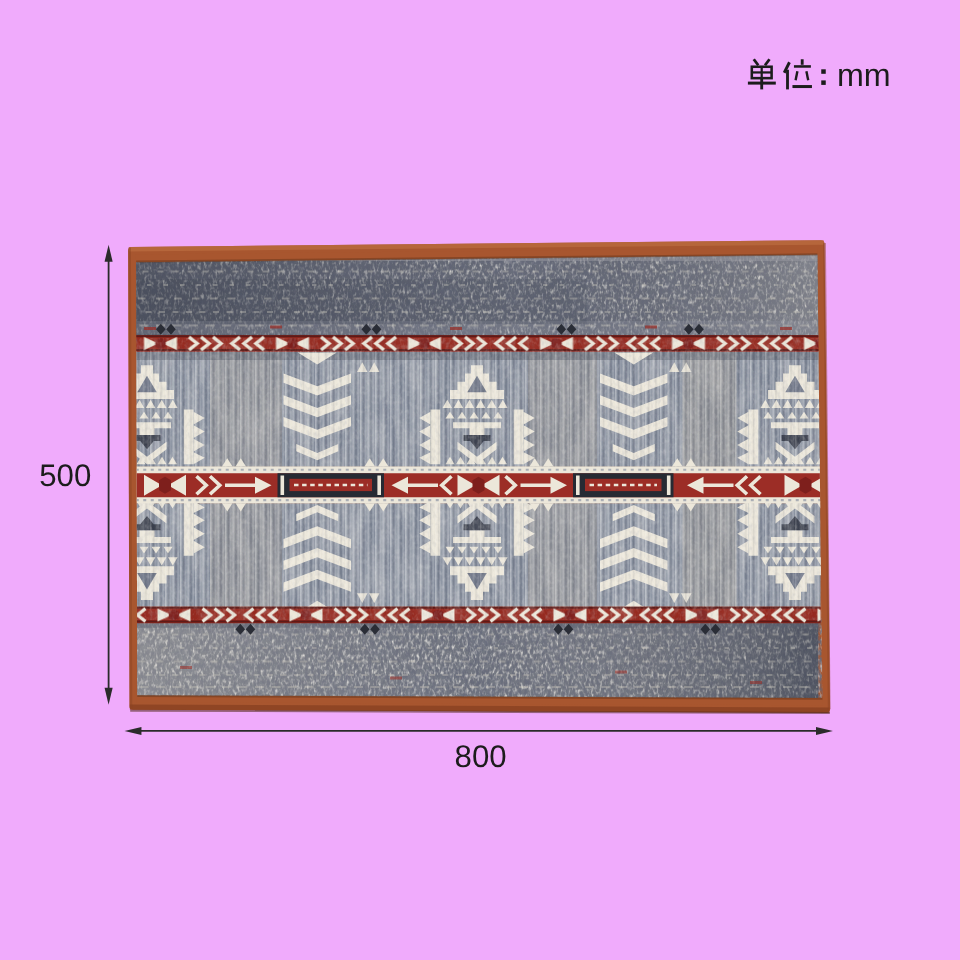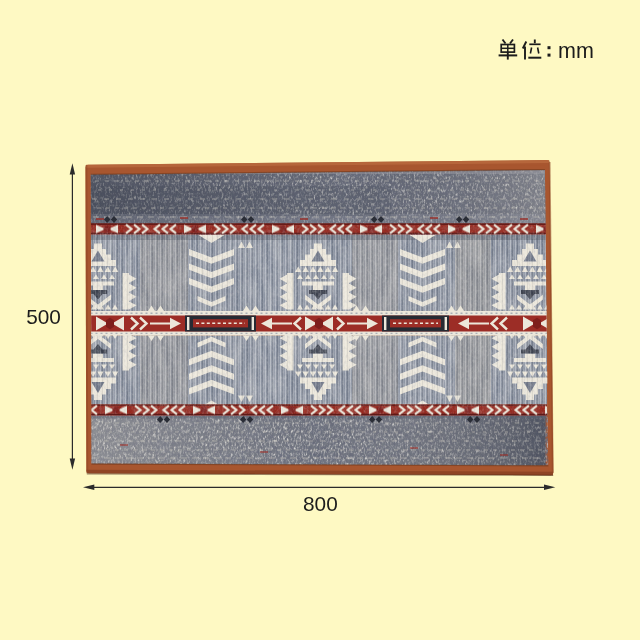--- a/index.html
+++ b/index.html
@@ -1,16 +1,16 @@
 <!DOCTYPE html>
 <html><head>
 <meta charset="utf-8">
 <style>
   html,body{margin:0;padding:0;background:#fff;}
-  #stage{position:relative;width:640px;height:640px;background:#fef9c3;overflow:hidden;opacity:0.999;will-change:transform;
+  #stage{position:relative;width:640px;height:640px;background:#f0abfc;overflow:hidden;opacity:0.999;will-change:transform;
          font-family:"Liberation Sans",sans-serif;}
 </style>
 </head>
 <body>
 <div id="stage">
 <svg width="640" height="640" viewBox="0 0 640 640">
 <defs>
 
   <filter id="tweedL" x="-5%" y="-5%" width="110%" height="110%">
     <feTurbulence type="fractalNoise" baseFrequency="0.55 0.3" numOctaves="2" seed="11" result="n"></feTurbulence>

